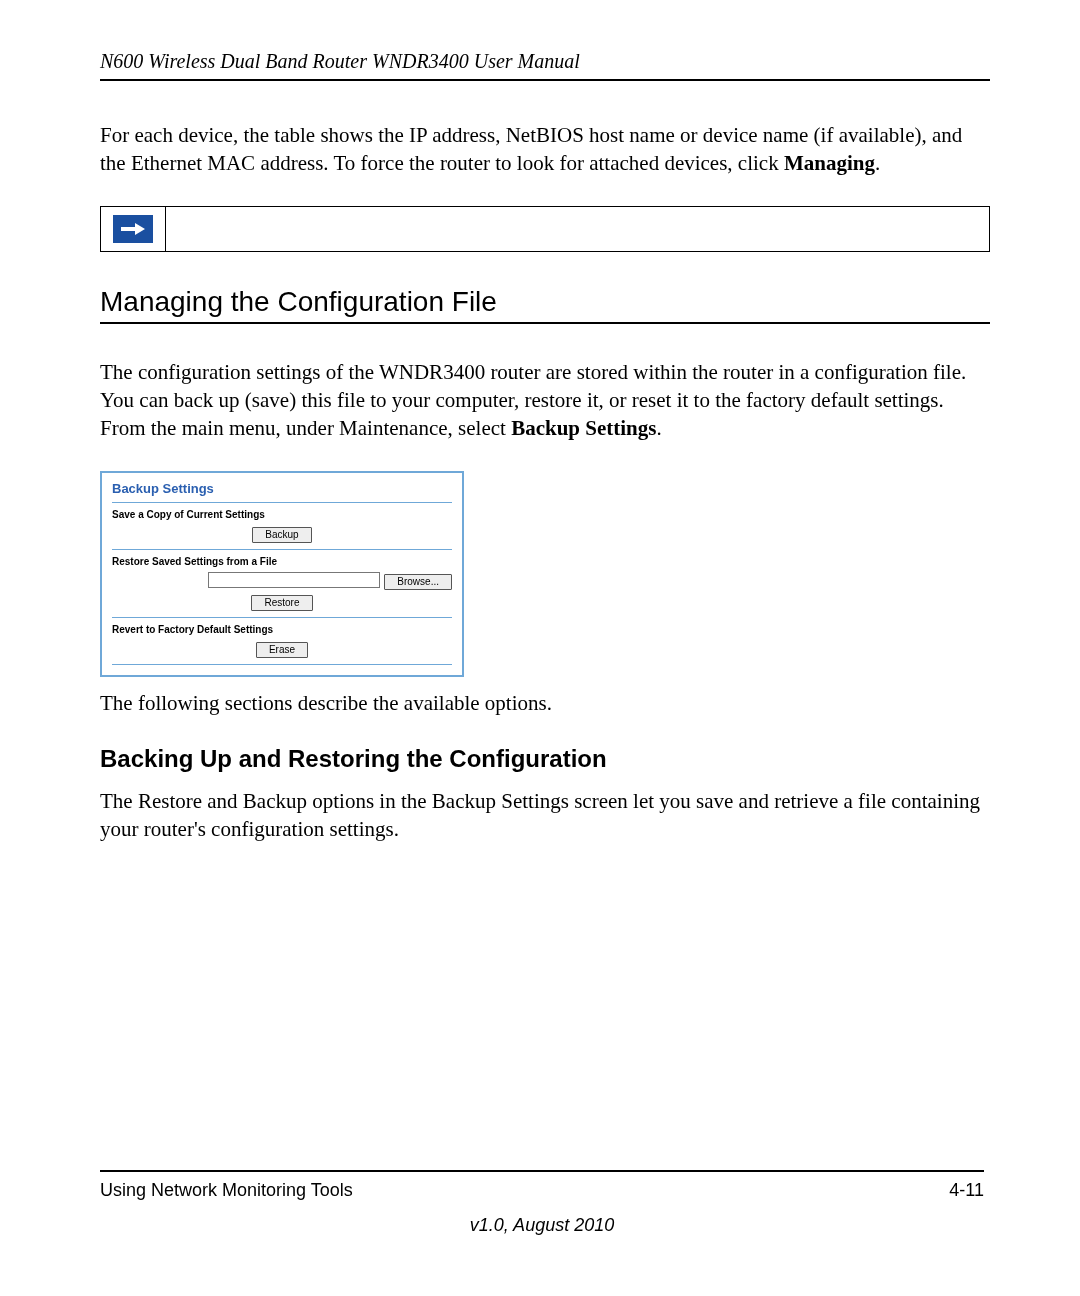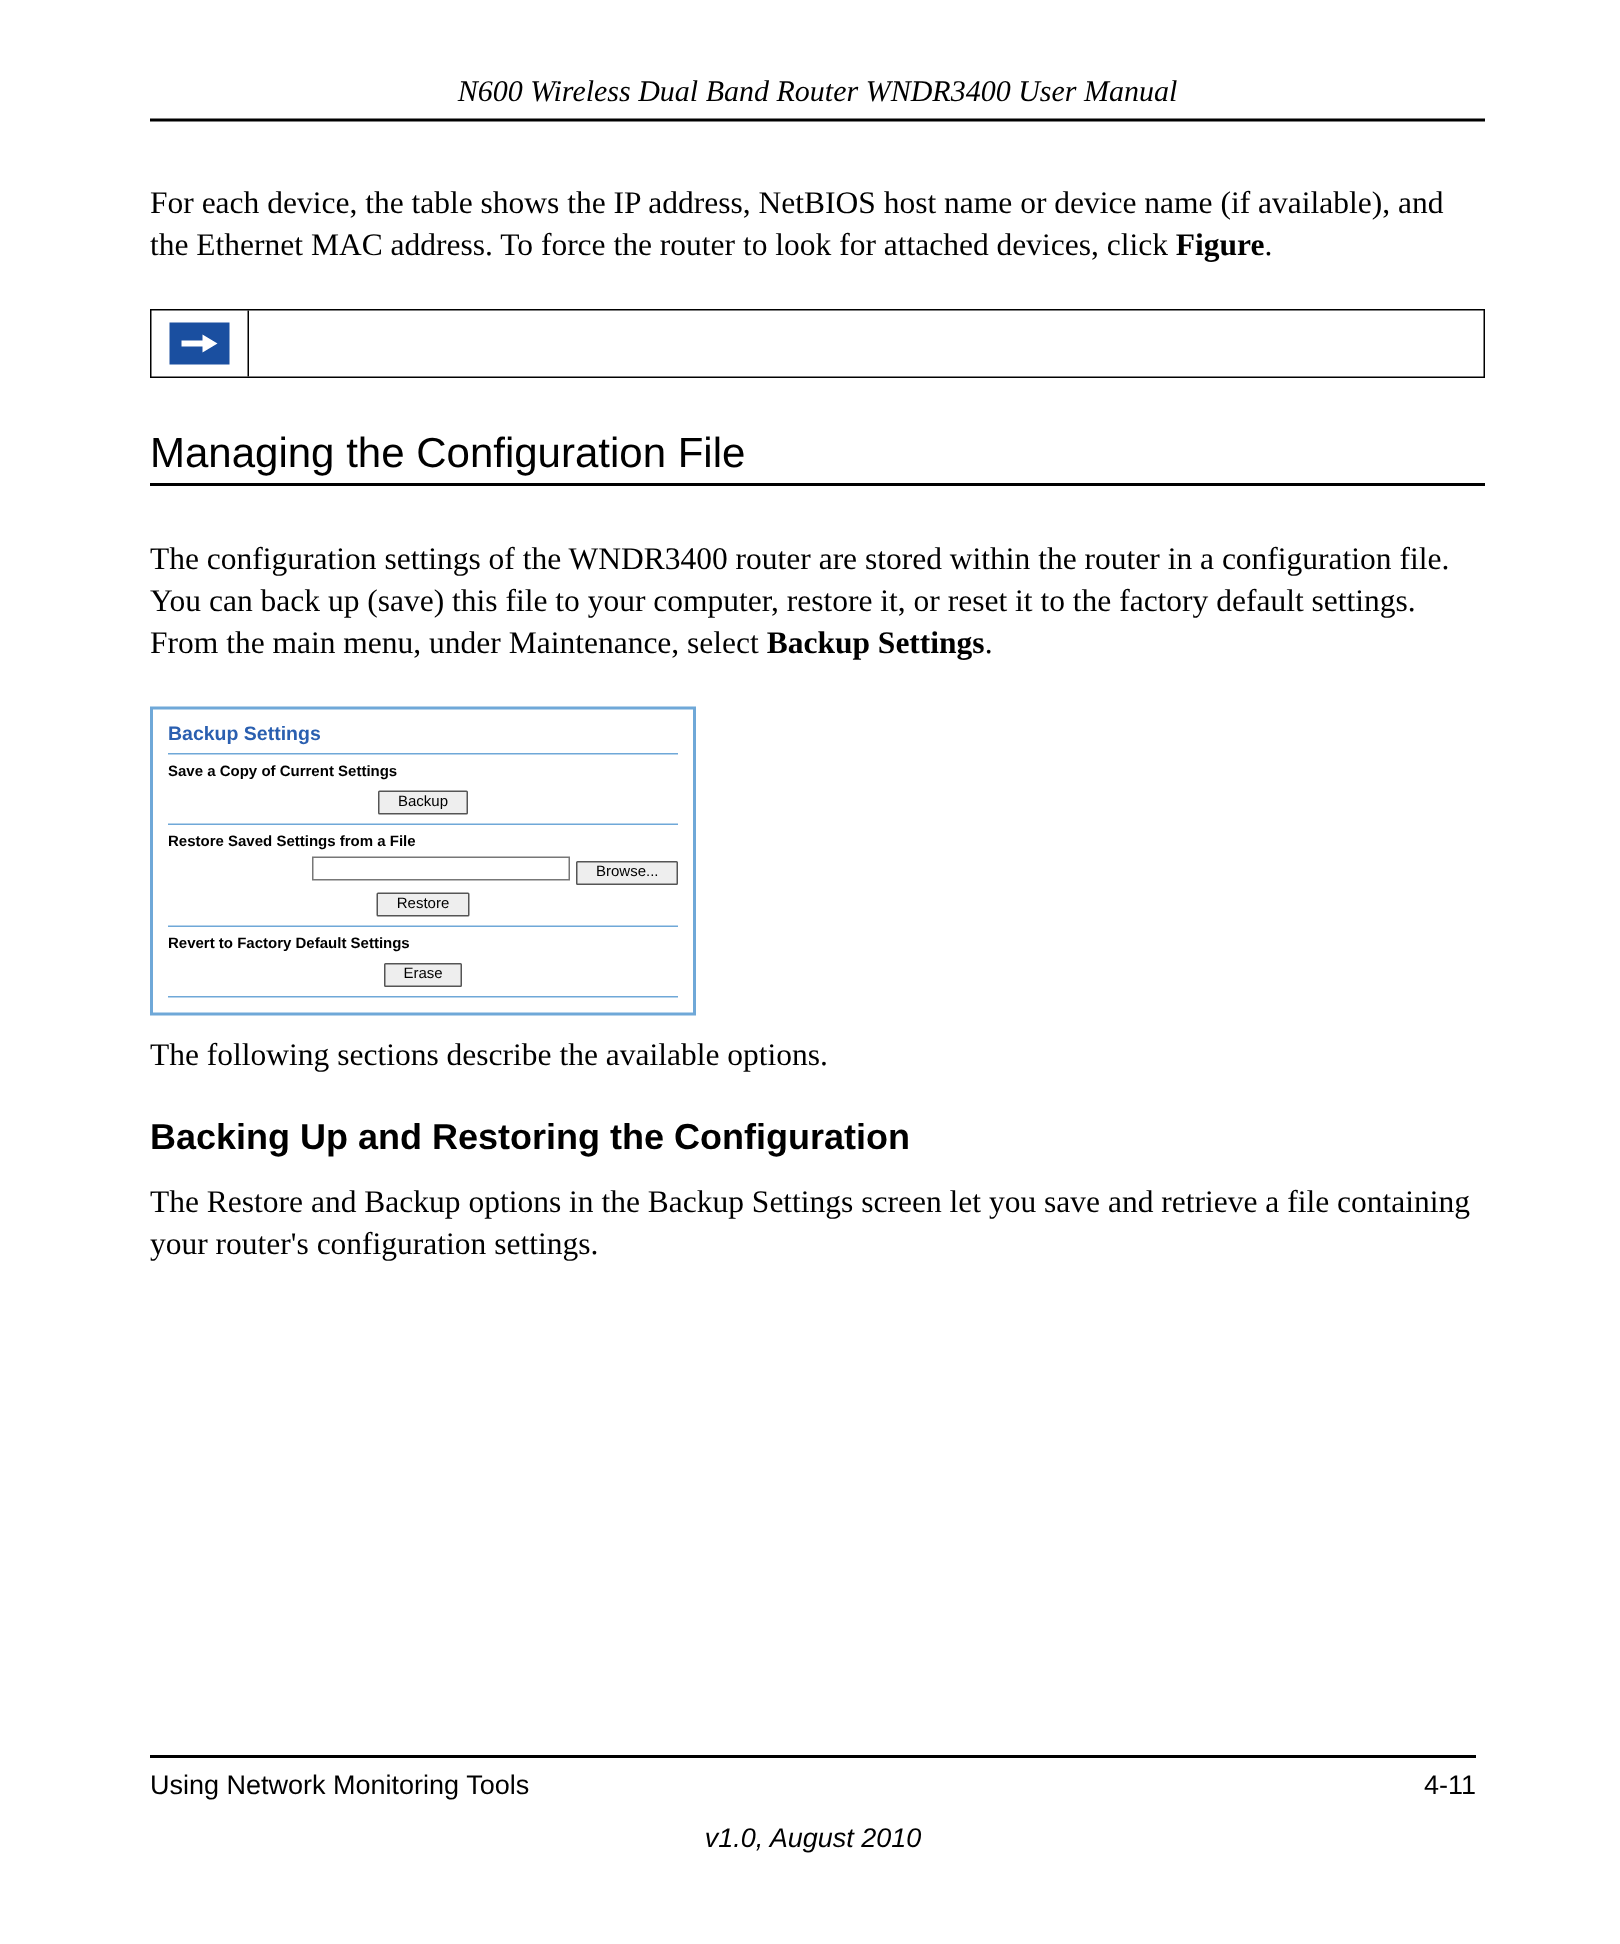--- a/index.html
+++ b/index.html
@@ -12,21 +12,21 @@
   .page {
     width: 1080px;
     height: 1296px;
     position: relative;
     box-sizing: border-box;
     padding: 50px 90px 30px 100px;
   }
   .running-header {
     font-style: italic;
     font-size: 20px;
-    text-align: center;
+    text-align: left;
     margin-bottom: 6px;
   }
   .header-rule {
     border: none;
     border-top: 2px solid #000;
     margin: 0 0 40px 0;
   }
   .body-para {
     font-size: 21px;
     line-height: 1.35;
@@ -163,21 +163,21 @@
 </style>
 </head>
 <body>
 
 <div class="page">
 
   <div class="running-header">N600 Wireless Dual Band Router WNDR3400 User Manual</div>
   <hr class="header-rule">
 
   <p class="body-para">
-    <span>For each device, the table shows the IP address, NetBIOS host name or device name (if available), and the Ethernet MAC address. To force the router to look for attached devices, click </span><b>Figure</b><span>.</span>
+    <span>For each device, the table shows the IP address, NetBIOS host name or device name (if available), and the Ethernet MAC address. To force the router to look for attached devices, click </span><b>Managing</b><span>.</span>
   </p>
 
   <div class="note-box">
     <div class="note-icon-cell">
       <div class="note-icon">
         <svg width="28" height="18" viewBox="0 0 28 18">
           <path d="M2 7 H16 V3 L26 9 L16 15 V11 H2 Z" fill="#fff"></path>
         </svg>
       </div>
     </div>

